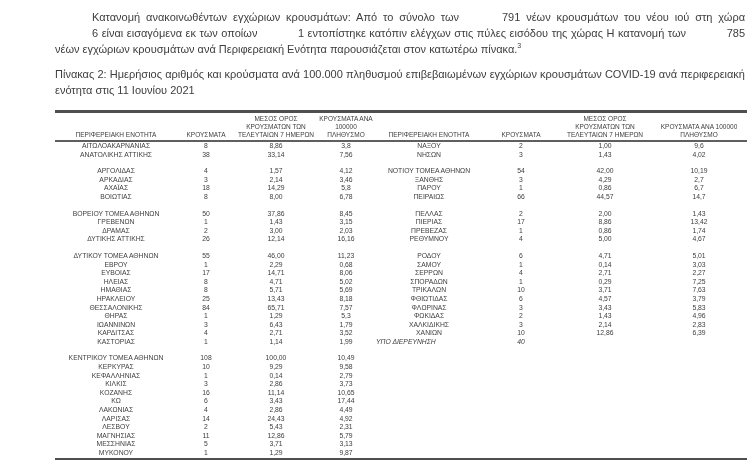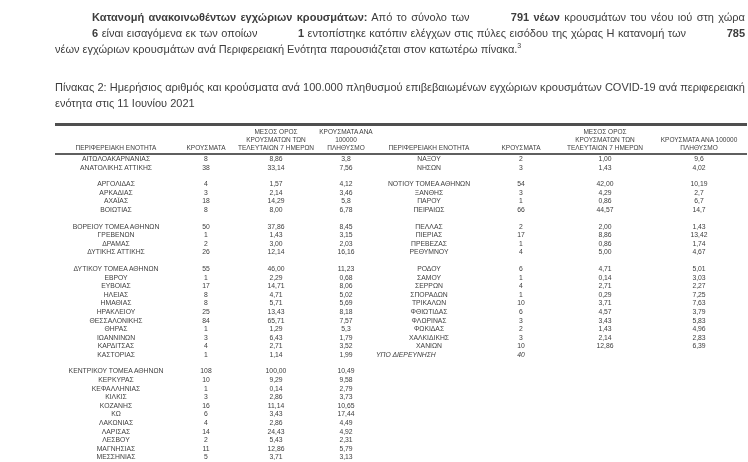--- a/index.html
+++ b/index.html
@@ -11,25 +11,25 @@
   body{
     width:748px;height:462px;overflow:hidden;
     font-family:"Liberation Sans",sans-serif;
     color:var(--text-color);
   }
   .page{padding:9px 1px 0 55px;width:748px;}
   .intro{
     font-size:11px;line-height:16px;width:690px;
     text-align:justify;
   }
-  .intro b{font-weight:bold;padding-left:37px;}
+  .intro b{font-weight:normal;padding-left:37px;}
   .intro sup{font-size:7px;line-height:0;}
   .caption{
     font-size:11px;line-height:16px;width:690px;
-    margin-top:22px;text-align:justify;
+    margin-top:9px;text-align:justify;
   }
   table.covid{
     margin-top:12px;width:692px;
     border-collapse:collapse;table-layout:fixed;
     border-top:3px solid var(--border-color);
     border-bottom:2px solid var(--border-color);
   }
   table.covid col.l-region{width:122px;}
   table.covid col.l-cases{width:58px;}
   table.covid col.l-avg{width:82px;}

